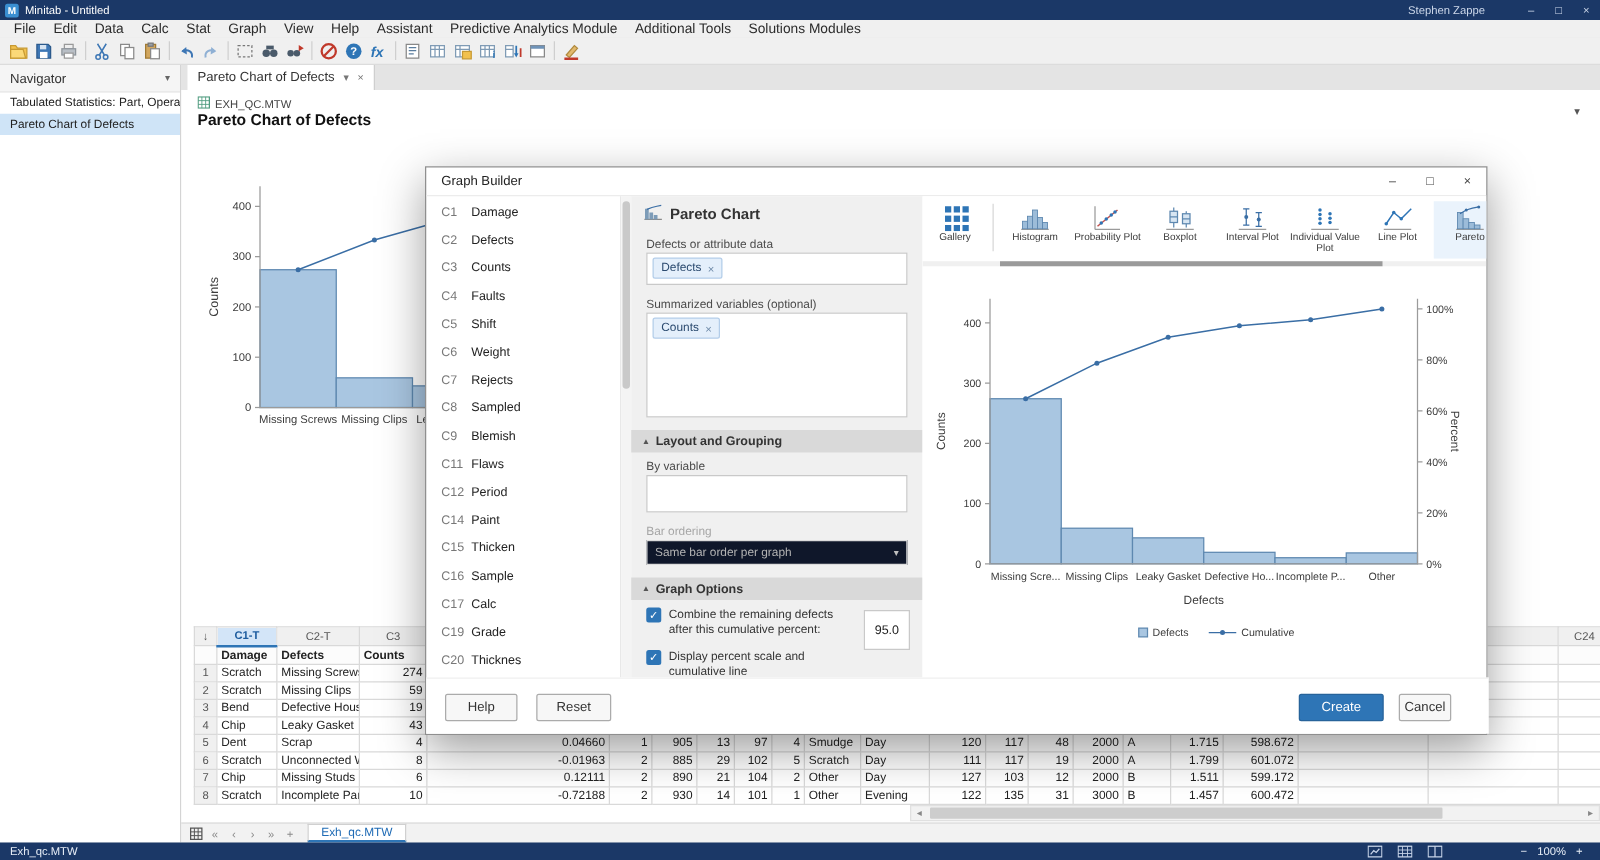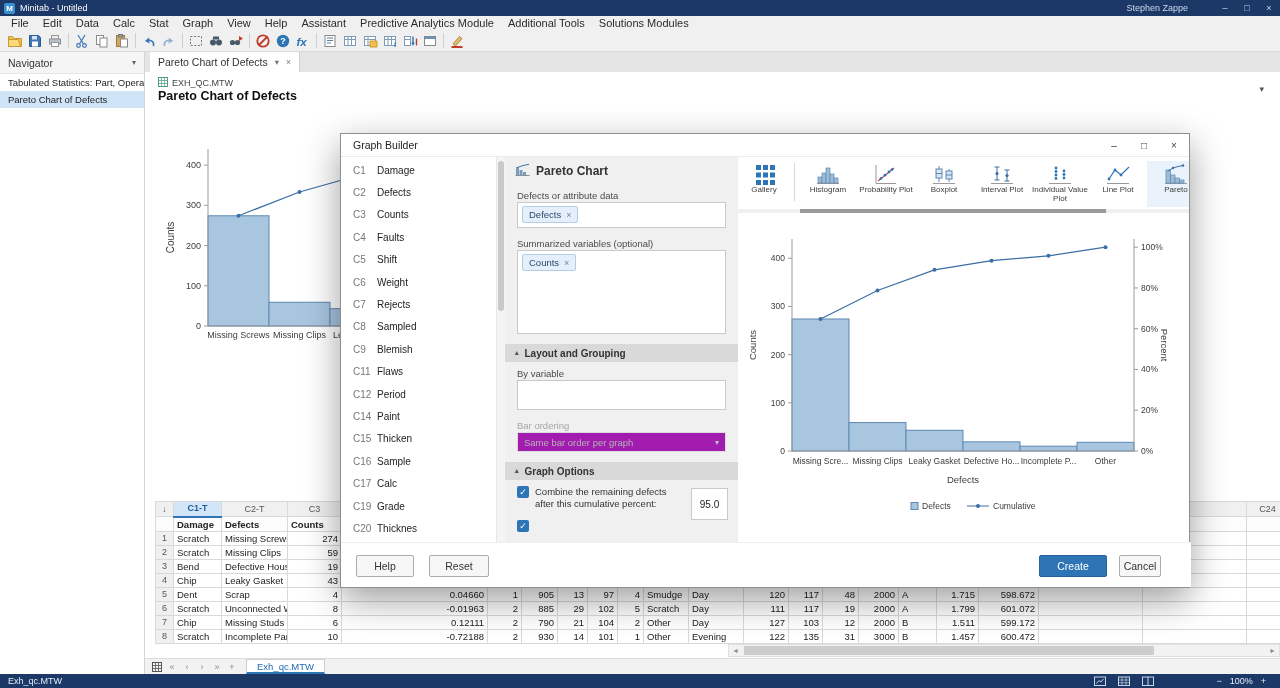--- a/index.html
+++ b/index.html
@@ -76,21 +76,21 @@
 .vthumb{width:6px;height:150px;background:#c9c9c9;border-radius:3px;margin:4px 1px}
 .dlg-mid{width:233px;background:#f0f0f0;position:relative;flex:none}
 .m-title{position:absolute;top:6px;left:10px;display:flex;align-items:center;gap:6px;font-size:12px;font-weight:bold;color:#333}
 .m-lab{position:absolute;left:12px;font-size:9.5px;color:#4a4a4a}
 .m-lab.dis{color:#a6a6a6}
 .m-box{position:absolute;left:12px;width:209px;background:#fff;border:1px solid #c9c9c9;padding:3px 4px;display:flex;align-items:flex-start}
 .chip{display:inline-flex;align-items:center;gap:5px;padding:2px 6px;background:#e4effb;border:1px solid #b3cde9;border-radius:2px;font-size:9.5px;color:#2b4a6f;cursor:pointer}
 .chip-x{color:#6b87a6;font-size:9px;cursor:pointer}
 .m-sec{position:absolute;left:0;width:233px;height:18px;background:#d9d9d9;font-size:10px;font-weight:bold;color:#333;display:flex;align-items:center;gap:6px;padding-left:10px;cursor:pointer}
 .caret{font-size:7px;color:#555}
-.m-dd{position:absolute;left:12px;width:209px;height:20px;background:#a21caf;border:1px solid #dcdcdc;color:#b4b4b4;font-size:9.5px;display:flex;align-items:center;padding:0 6px}
+.m-dd{position:absolute;left:12px;width:209px;height:20px;background:#0f172a;border:1px solid #dcdcdc;color:#b4b4b4;font-size:9.5px;display:flex;align-items:center;padding:0 6px}
 .dd-chev{margin-left:auto;color:#c0c0c0;font-size:8px}
 .m-chk{position:absolute;left:12px;display:flex;align-items:flex-start}
 .cb{width:12px;height:12px;background:#2e75b6;border-radius:2px;flex:none;display:flex;align-items:center;justify-content:center;color:#fff;font-size:9px;margin-right:6px;cursor:pointer}
 .chk-lab{font-size:9.5px;color:#333;width:150px;line-height:1.25}
 .m-val{position:absolute;top:331px;left:186px;width:37px;height:32px;background:#fff;border:1px solid #c9c9c9;font-size:10px;color:#222;display:flex;align-items:center;justify-content:center}
 .dlg-right{flex:1;background:#fff;position:relative;overflow:hidden}
 #gallery{position:absolute;left:0;top:0;right:0;height:50px;display:flex;padding-top:4px;overflow:hidden}
 .gitem{width:58px;flex:none;display:flex;flex-direction:column;align-items:center;font-size:8px;color:#3c3c3c;text-align:center;line-height:1.15;cursor:pointer}
 .gitem.first{width:52px}
 .gitem.sel{background:#eaf3fc}
@@ -569,21 +569,21 @@
           <td class="ar"></td>
           <td class="ar"></td>
         </tr>
         <tr>
           <th class="rn">7</th>
           <td class="al">Chip</td>
           <td class="al">Missing Studs</td>
           <td class="ar">6</td>
           <td class="ar">0.12111</td>
           <td class="ar">2</td>
-          <td class="ar">790</td>
+          <td class="ar">890</td>
           <td class="ar">21</td>
           <td class="ar">104</td>
           <td class="ar">2</td>
           <td class="al">Other</td>
           <td class="al">Day</td>
           <td class="ar">127</td>
           <td class="ar">103</td>
           <td class="ar">12</td>
           <td class="ar">2000</td>
           <td class="al">B</td>
@@ -796,20 +796,21 @@
           <span class="caret">▴</span>
           <span>Graph Options</span>
         </div>
       <div class="m-chk" style="top:329px">
         <span class="cb">✓</span>
         <span class="chk-lab">Combine the remaining defects after this cumulative percent:</span>
       </div>
       <div class="m-val">95.0</div>
       <div class="m-chk" style="top:363px">
         <span class="cb">✓</span>
+        <span class="chk-lab">Display percent scale and cumulative line</span>
       </div>
     </div>
     <div class="dlg-right">
       <div id="gallery">
           <div class="gitem first">
             <span class="gico">
               <svg width="26" height="22" viewBox="0 0 26 22">
                 <rect x="5" y="2" width="5" height="5" fill="#2e75b6"></rect>
                 <rect x="12" y="2" width="5" height="5" fill="#2e75b6"></rect>
                 <rect x="19" y="2" width="5" height="5" fill="#2e75b6"></rect>

